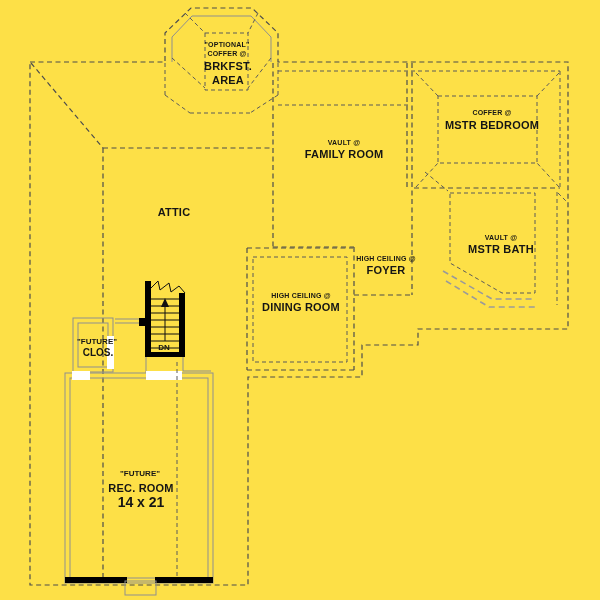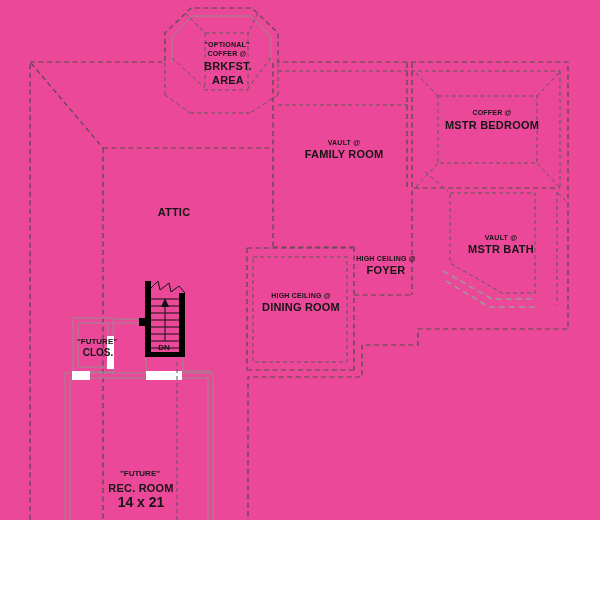--- a/index.html
+++ b/index.html
@@ -1,16 +1,16 @@
 <!DOCTYPE html>
 <html><head>
 <meta charset="utf-8">
 <style>
   html,body{margin:0;padding:0;background:#ffffff;}
-  .stage{position:relative;width:600px;height:520px;background:#ec4899;overflow:hidden;}
+  .stage{position:relative;width:600px;height:600px;background:#fde047;overflow:hidden;}
   svg{display:block;}
   text{font-family:"Liberation Sans","DejaVu Sans",sans-serif;font-weight:bold;fill:#151515;text-anchor:middle;}
   .note{font-size:7px;letter-spacing:.2px;}
   .room{font-size:11px;letter-spacing:.2px;}
   .room-sm{font-size:10px;}
   .dim{font-size:14px;}
   .tiny{font-size:8px;}
   .dash{stroke:#4d4d4d;stroke-width:1.2;fill:none;stroke-dasharray:5 3.5;}
   .dash2{stroke:#5a5a5a;stroke-width:1;fill:none;stroke-dasharray:4 3;}
   .graydash{stroke:#9a9a9a;stroke-width:1.6;fill:none;stroke-dasharray:6 4;}

